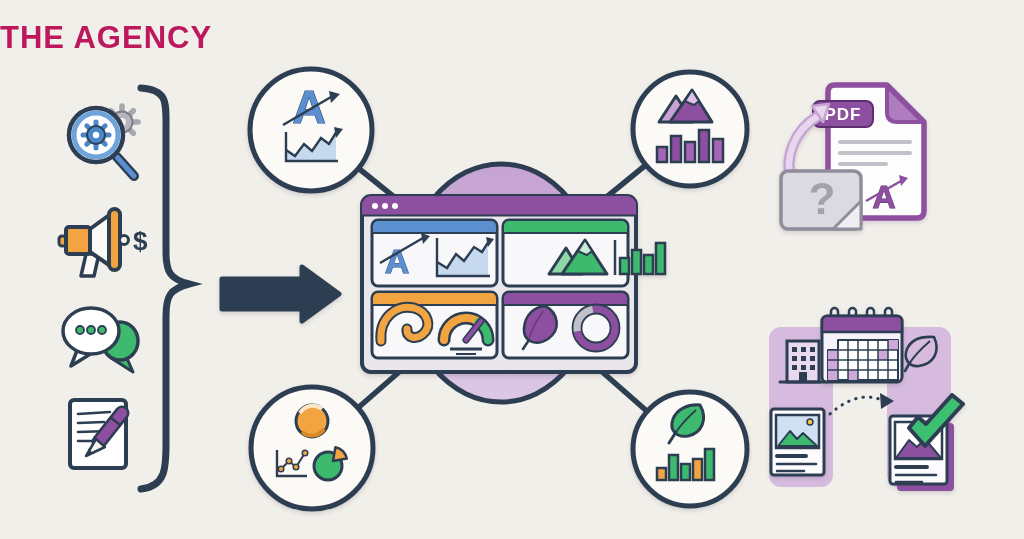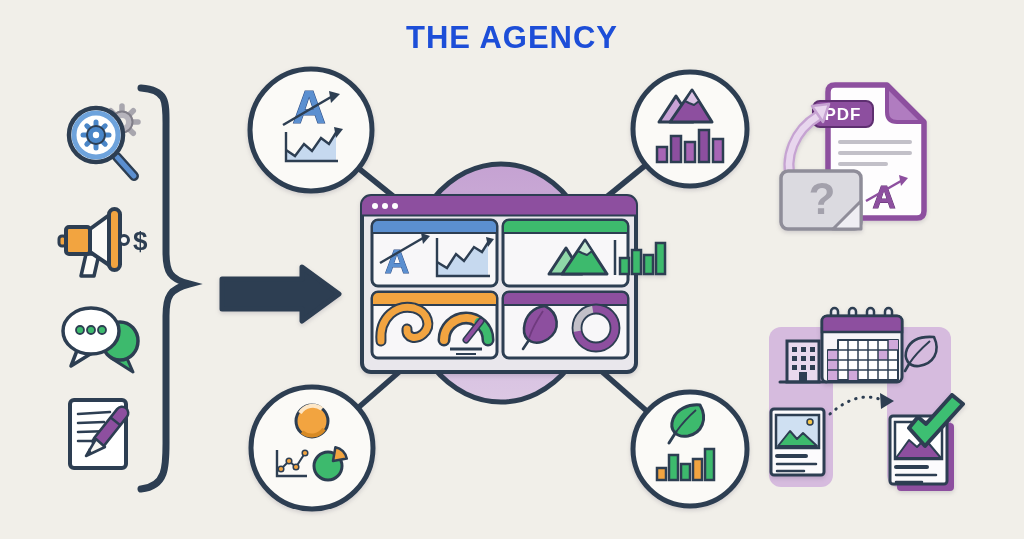--- a/index.html
+++ b/index.html
@@ -1,19 +1,19 @@
 <!DOCTYPE html>
 <html><head>
 <meta charset="utf-8">
 <style>
   html,body{margin:0;padding:0;}
   .stage{position:relative;width:1024px;height:539px;background:#f1efe9;overflow:hidden;
          font-family:"Liberation Sans",sans-serif;}
-  .title{position:absolute;top:20px;left:0;width:100%;text-align:center;margin:0;
-         font-size:31px;font-weight:800;letter-spacing:1px;color:#1d4ed8;}
+  .title{position:absolute;top:20px;left:0;width:100%;margin:0;
+         font-size:31px;font-weight:800;letter-spacing:1px;color:#be185d;}
   svg.layer{position:absolute;inset:0;}
   .soft{filter:drop-shadow(0 2px 2px rgba(60,50,80,0.18));}
   text{font-family:"Liberation Sans",sans-serif;}
 </style>
 </head>
 <body>
 
 <div class="stage">
   <h1 class="title">THE AGENCY</h1>
 

